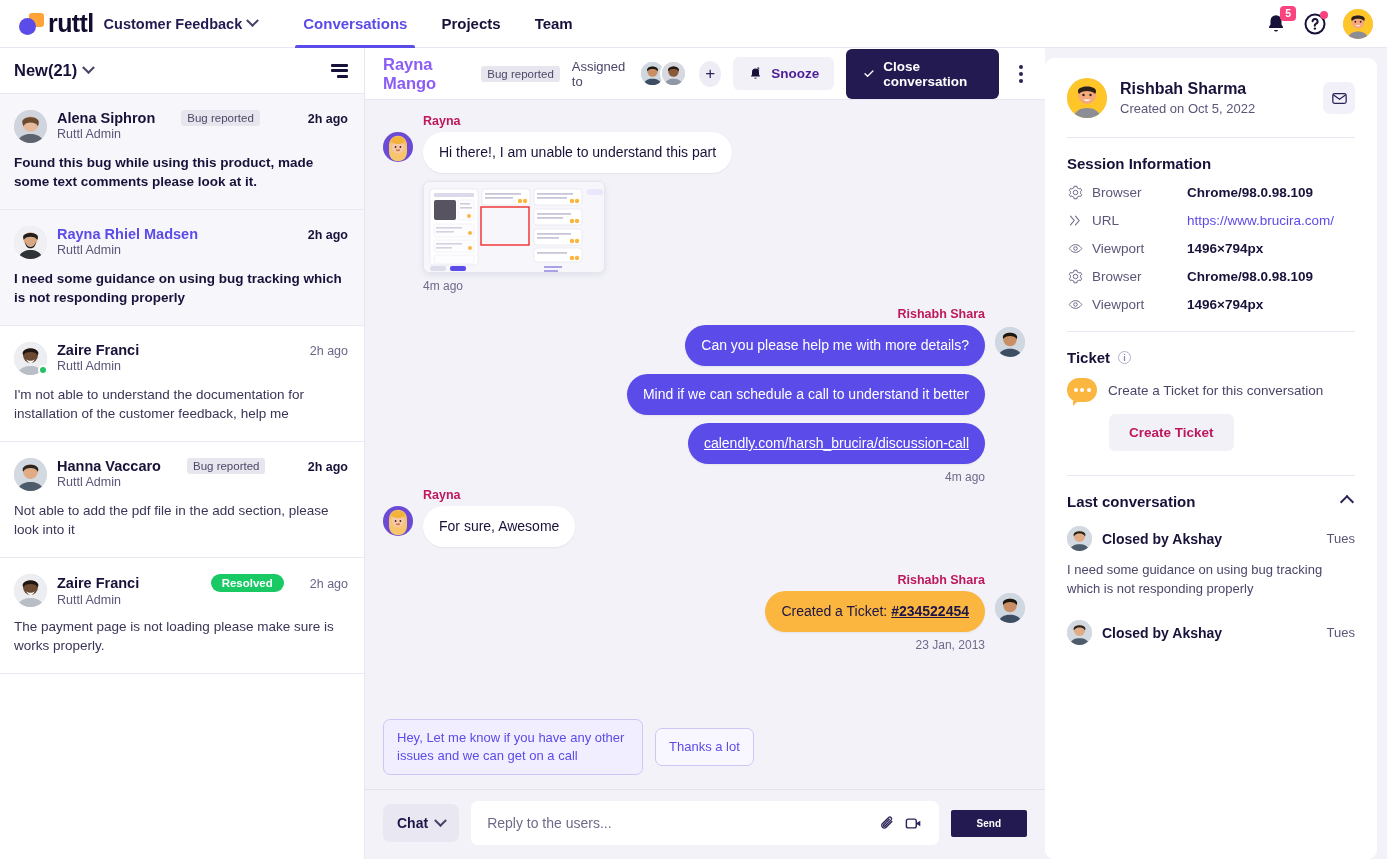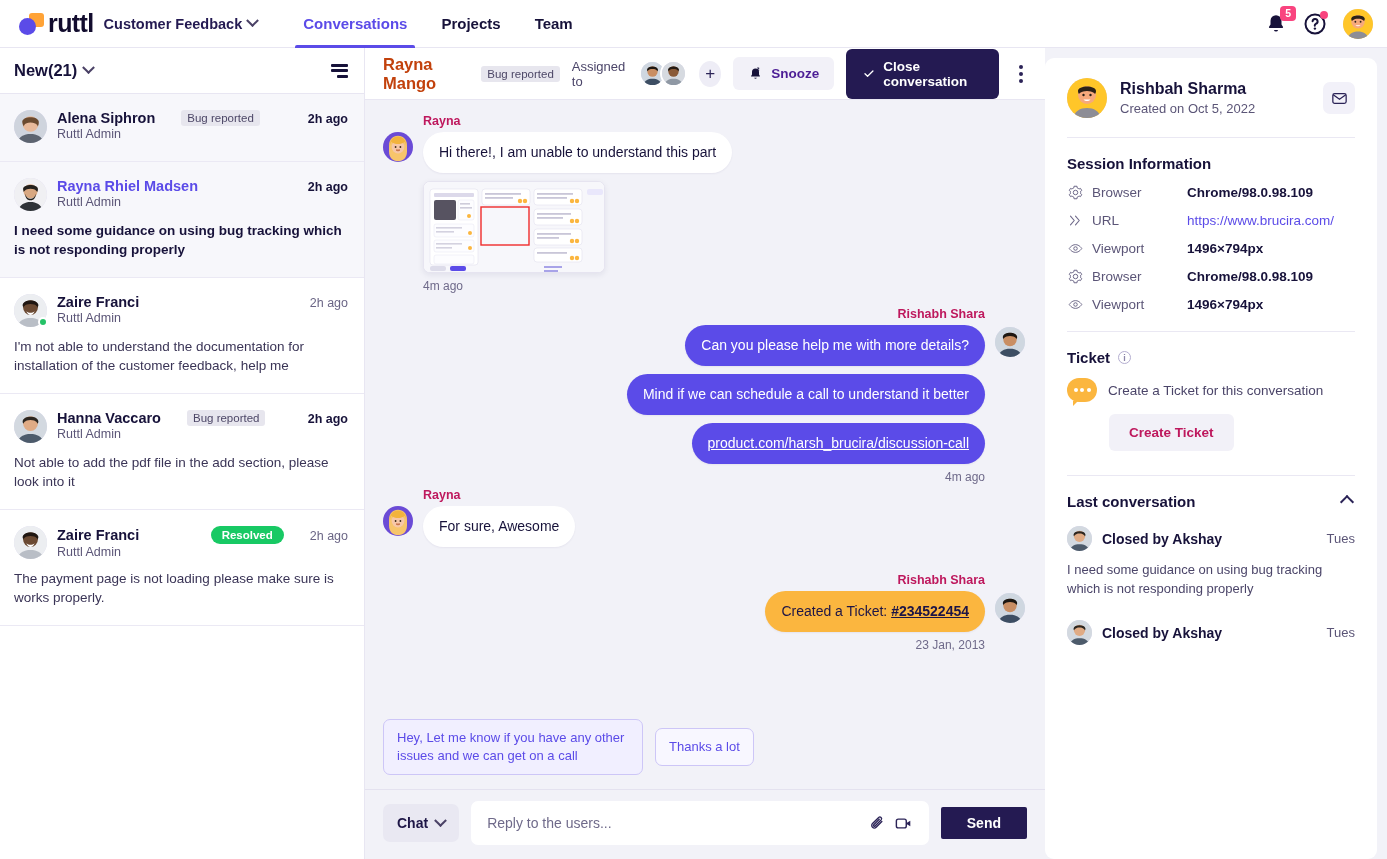--- a/index.html
+++ b/index.html
@@ -88,21 +88,21 @@
   .conv-time.bold { font-weight: 700; color: #17123a; }
   .conv-text { font-size: 13.5px; line-height: 19px; color: #3a3456; margin-top: 10px; }
   .conv-text.strong { color: #17123a; font-weight: 700; }
 
   
   .chat-col { flex: 1; display: flex; flex-direction: column; min-width: 0; background: #f2f2f8; }
   .chat-head {
     height: 52px; min-height: 52px; background: #fff; border-bottom: 1px solid #e8e6f2;
     display: flex; align-items: center; padding: 0 14px 0 18px; gap: 12px;
   }
-  .chat-title { font-size: 16.5px; font-weight: 700; color: #c2410c; }
+  .chat-title { font-size: 16.5px; font-weight: 700; color: #8b5cf6; }
   .assigned { margin-left: auto; display: flex; align-items: center; gap: 8px; }
   .assigned-label { font-size: 13px; color: #4b4569; margin-right: 2px; }
   .stack { display: flex; align-items: center; }
   .stack .avatar { border: 2px solid #fff; margin-left: -6px; }
   .stack .avatar:first-child { margin-left: 0; }
   .plus-btn {
     width: 26px; height: 26px; border-radius: 50%; background: #eeedf6; color: #2b2357;
     display: flex; align-items: center; justify-content: center; font-size: 17px; cursor: pointer; margin-left: 4px;
   }
   .btn {
@@ -154,21 +154,21 @@
   .input-wrap {
     flex: 1; background: #fff; border-radius: 7px; display: flex; align-items: center;
     padding: 0 12px 0 16px; height: 44px;
   }
   .input-wrap input {
     flex: 1; border: none; outline: none; font-size: 14px; color: #17123a;
     font-family: inherit; background: transparent;
   }
   .input-wrap input::placeholder { color: #6f6a8a; }
   .icon-btn { width: 26px; height: 26px; display: flex; align-items: center; justify-content: center; cursor: pointer; }
-  .btn-send { background: #241a52; color: #fff; border-radius: 2px; padding: 8px 26px; font-size: 14px; font-weight: 700; cursor: pointer; }
+  .btn-send { background: #241a52; color: #fff; border-radius: 2px; padding: 8px 26px; font-size: 10px; font-weight: 700; cursor: pointer; }
 
   
   .right-col { width: 342px; min-width: 342px; background: #f2f2f8; padding: 10px 10px 0 0; }
   .card { background: #fff; border-radius: 9px; height: 100%; padding: 20px 22px 0 22px; overflow: hidden; }
   .prof { display: flex; align-items: center; gap: 13px; }
   .prof-name { font-size: 16px; font-weight: 700; color: #17123a; }
   .prof-sub { font-size: 13px; color: #5b5577; margin-top: 3px; }
   .mail-btn {
     margin-left: auto; width: 32px; height: 32px; border-radius: 7px; background: #f2f1f9;
     display: flex; align-items: center; justify-content: center; cursor: pointer;
@@ -290,20 +290,21 @@
             </div>
             <div class="conv-meta">
               <div class="conv-name-row">
                 <span class="conv-name">Alena Siphron</span>
                 <span class="tag">Bug reported</span>
                 <span class="conv-time bold">2h ago</span>
               </div>
               <div class="conv-role">Ruttl Admin</div>
             </div>
           </div>
+          <div class="conv-text strong">Found this bug while using this product, made some text comments please look at it.</div>
         </div>
 
         <div class="conv shaded">
           <div class="conv-top">
             <div class="conv-av">
               <div class="avatar" style="width:33px;height:33px;">
                 <svg class="av-face" viewBox="0 0 40 40">
                   <rect width="40" height="40" fill="#f0f0f3"></rect>
                   <path d="M5 40c2-8 8-11 15-11s13 3 15 11z" fill="#2f3338"></path>
                   <circle cx="20" cy="16" r="8.5" fill="#d8a882"></circle>
@@ -517,21 +518,21 @@
             </div>
             <div class="time">4m ago</div>
           </div>
         </div>
 
         <div class="row right" style="margin-top:14px;">
           <div class="msg-block col-stack" style="align-items:flex-end;max-width:78%;">
             <div class="sender">Rishabh Shara</div>
             <div style="text-align:right;"><span class="bubble out">Can you please help me with more details?</span></div>
             <div style="text-align:right;margin-top:8px;"><span class="bubble out">Mind if we can schedule a call to understand it better</span></div>
-            <div style="text-align:right;margin-top:8px;"><span class="bubble out"><span class="link-text">product.com/harsh_brucira/discussion-call</span></span></div>
+            <div style="text-align:right;margin-top:8px;"><span class="bubble out"><span class="link-text">calendly.com/harsh_brucira/discussion-call</span></span></div>
             <div class="time right">4m ago</div>
           </div>
           <div class="avatar" style="width:30px;height:30px;margin-top:20px;">
             <svg class="av-face" viewBox="0 0 40 40">
               <rect width="40" height="40" fill="#cfd7e0"></rect>
               <path d="M4 40c2-8 8-11 16-11s14 3 16 11z" fill="#3d4e63"></path>
               <circle cx="20" cy="16.5" r="9" fill="#c98e63"></circle>
               <path d="M10.5 13c1-7 18-7 19 0 .3 2-1 3-1 3s-1-4-8.5-4-8.5 4-8.5 4-1.3-1-1-3z" fill="#1d1712"></path>
             </svg>
           </div>

